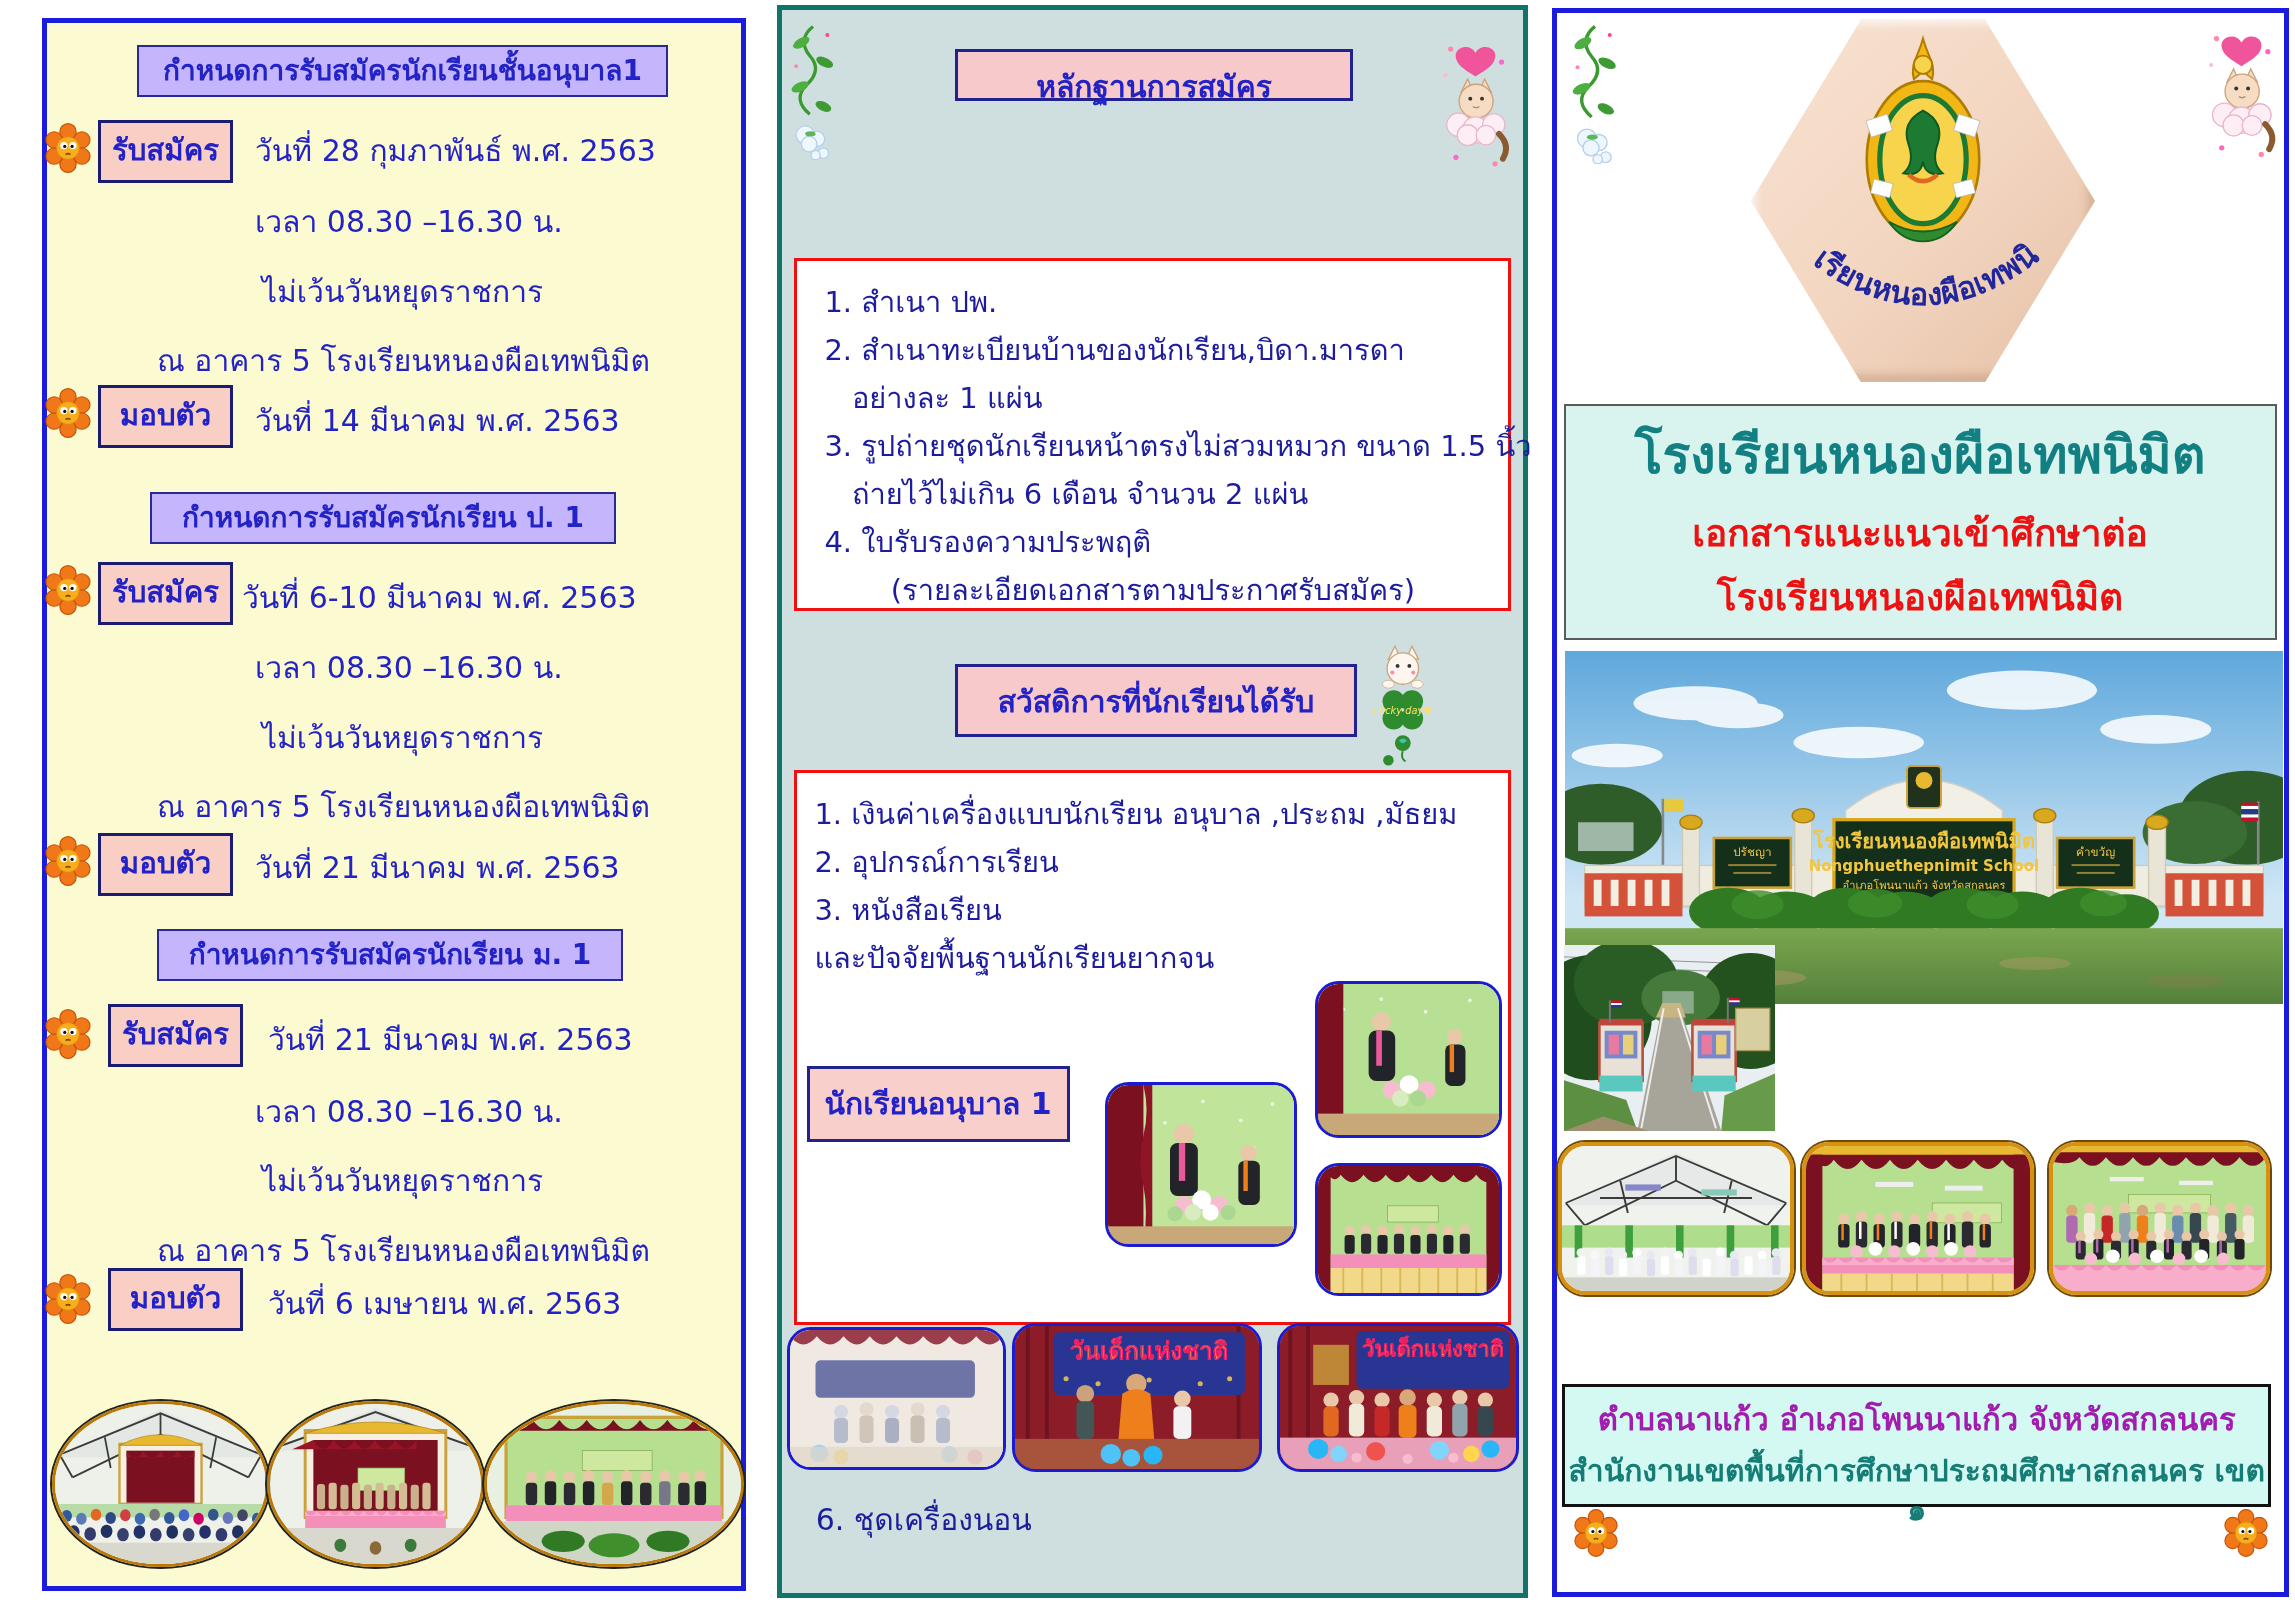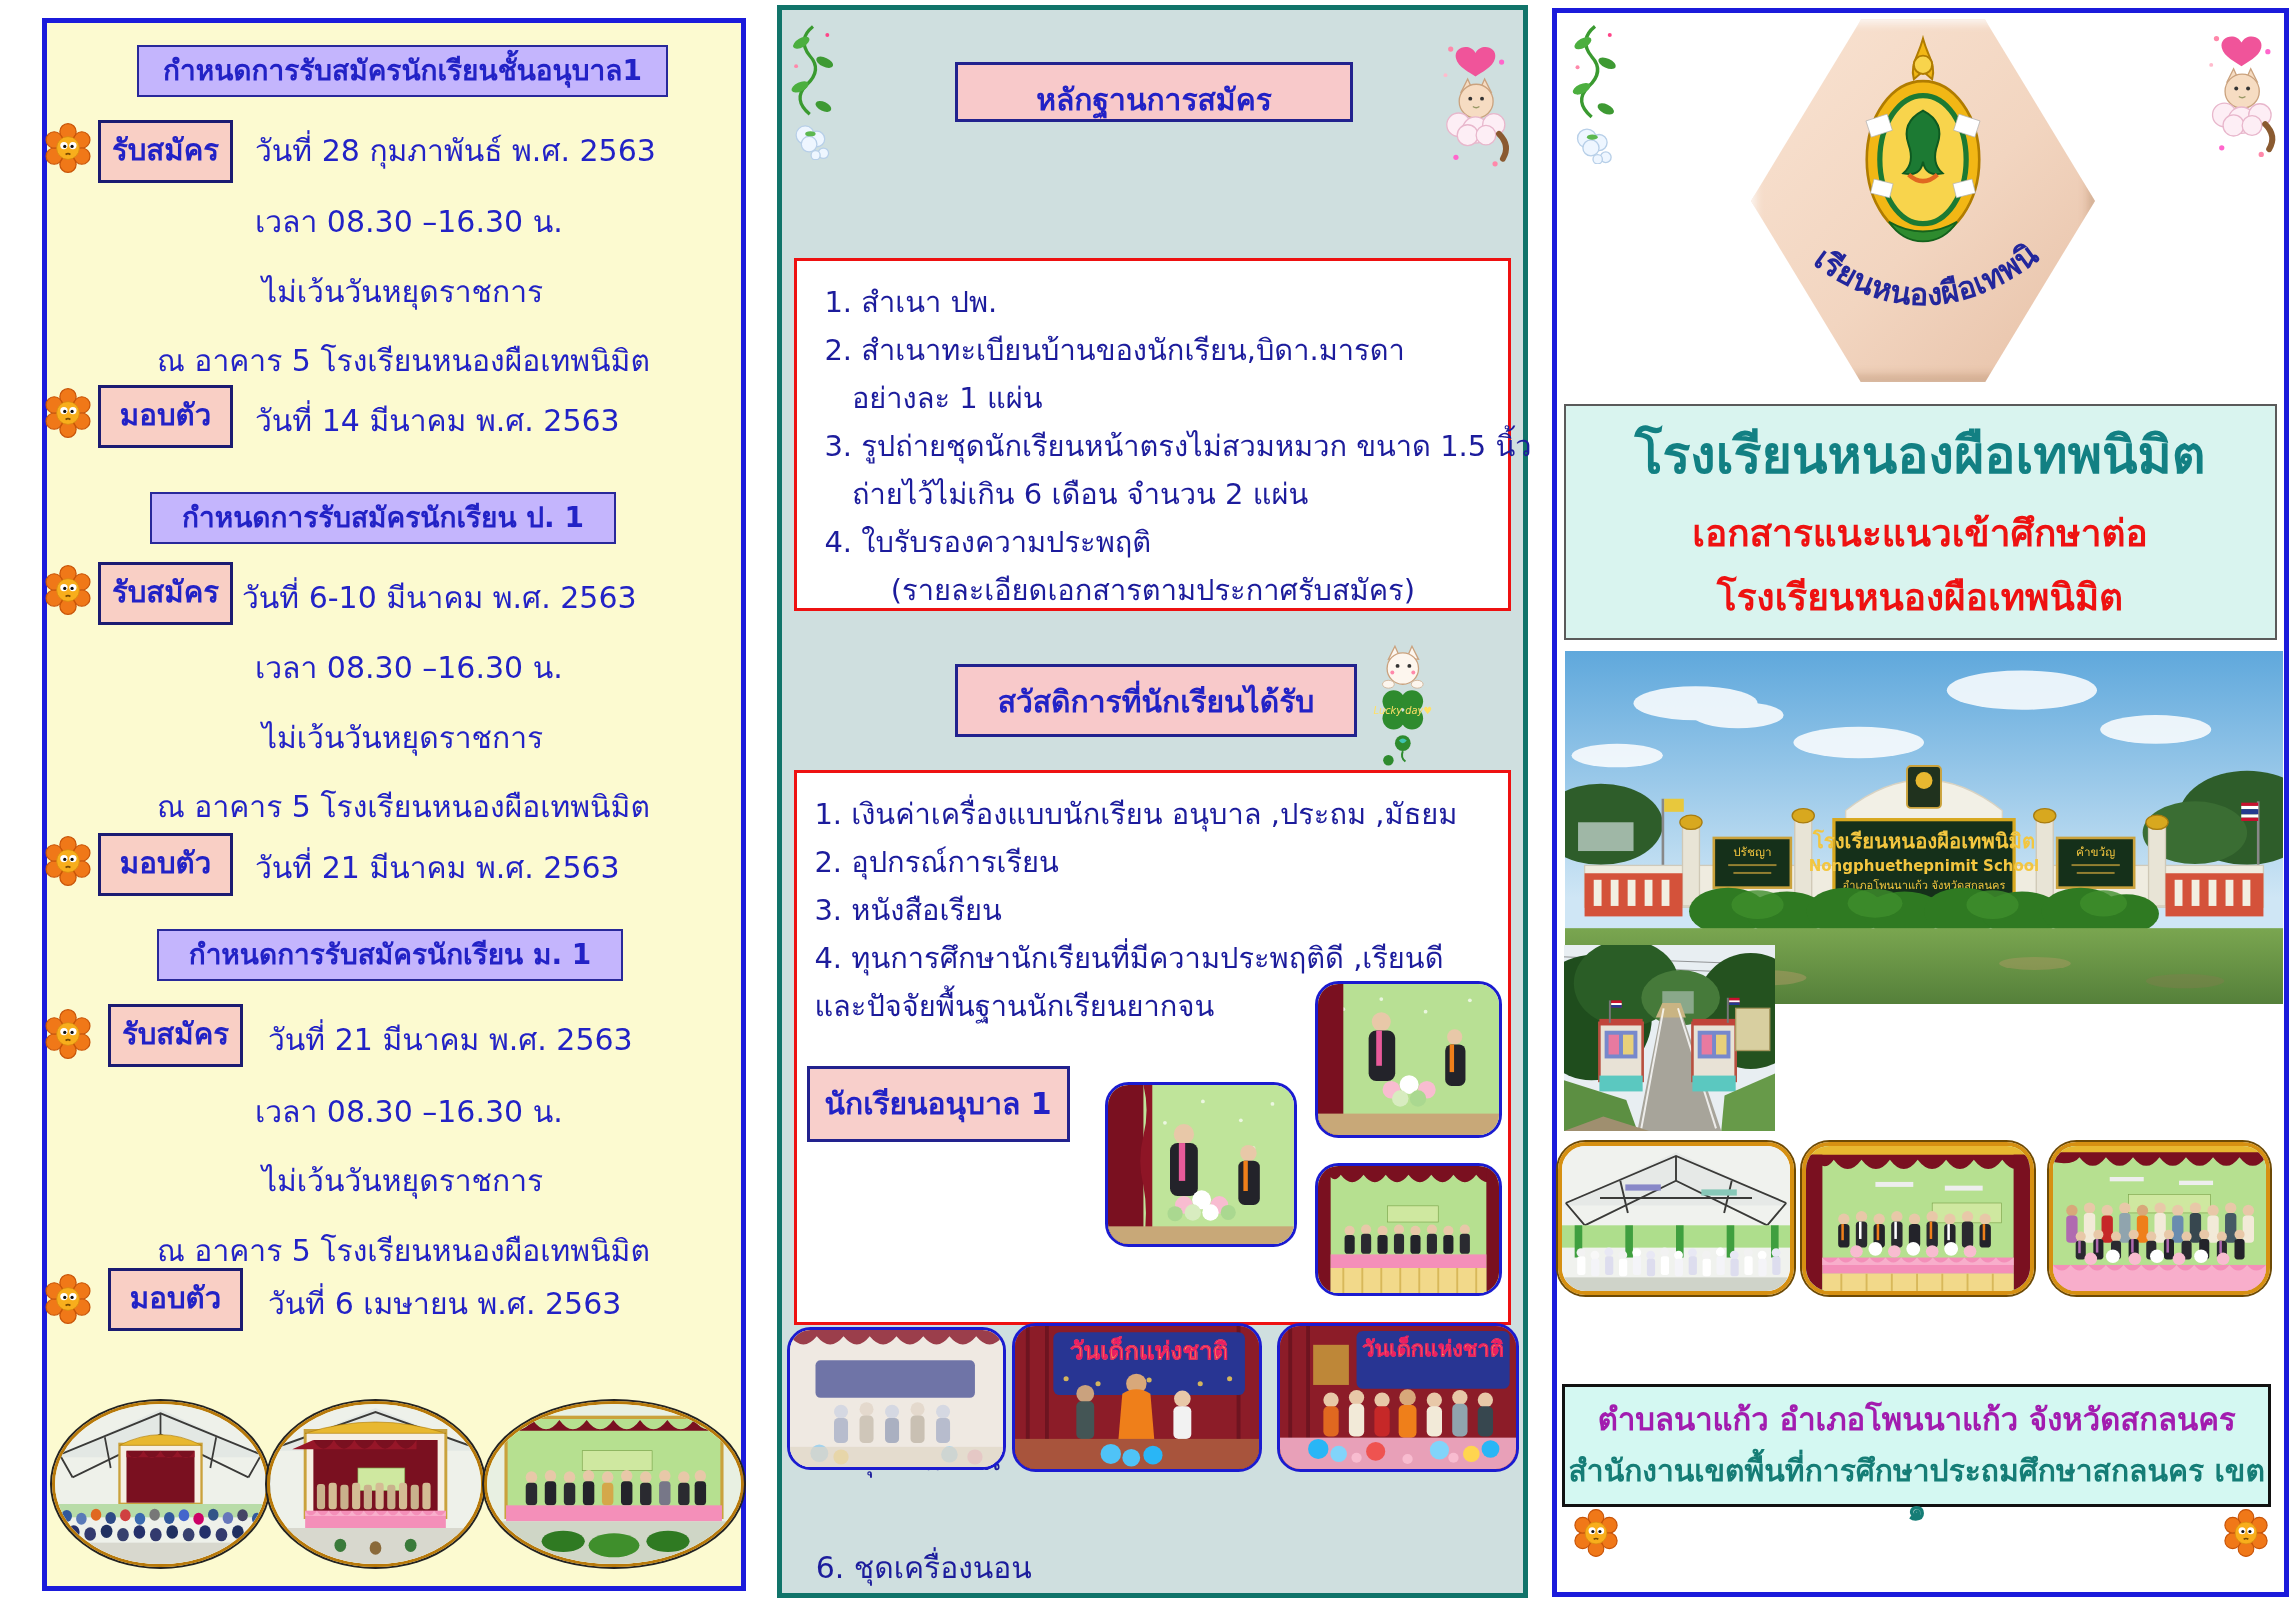--- a/index.html
+++ b/index.html
@@ -351,21 +351,21 @@
             <circle cx="88" cy="136" r="17"></circle>
             <circle cx="48" cy="152" r="16"></circle>
             <circle cx="76" cy="152" r="15"></circle>
           </g>
           <path d="M96,150 q18 18 6 38" stroke="#8a5a30" stroke-width="9" fill="none" stroke-linecap="round"></path>
           <circle cx="30" cy="186" r="4" fill="#f6c"></circle>
           <circle cx="90" cy="196" r="4" fill="#f8a"></circle>
         </svg>
     </span>
 
-    <div class="mp-head" style="left:173px;top:39px;width:398px;height:60px;margin-top:13px;">หลักฐานการสมัคร</div>
+    <div class="mp-head" style="left:173px;top:39px;width:398px;height:52px;">หลักฐานการสมัคร</div>
 
     <div class="whitebox" style="left:12.4px;top:248px;width:717px;height:353px;padding:17px 27px;">
       <div class="item">1. สำเนา ปพ.</div>
       <div class="item">2. สำเนาทะเบียนบ้านของนักเรียน,บิดา.มารดา</div>
       <div class="item indent">อย่างละ 1 แผ่น</div>
       <div class="item">3. รูปถ่ายชุดนักเรียนหน้าตรงไม่สวมหมวก ขนาด 1.5 นิ้ว</div>
       <div class="item indent">ถ่ายไว้ไม่เกิน 6 เดือน จำนวน 2 แผ่น</div>
       <div class="item">4. ใบรับรองความประพฤติ</div>
       <div class="item" style="text-align:center;white-space:normal;">(รายละเอียดเอกสารตามประกาศรับสมัคร)</div>
     </div>
@@ -397,21 +397,20 @@
           <path d="M62,150 l0,0" stroke="#4fc3f7"></path>
           <path d="M56,152 q6 -6 12 0 q-6 8 -12 0" fill="#40c4b0"></path>
         </svg>
     </span>
 
     <div class="whitebox" style="left:12.4px;top:760px;width:717px;height:555px;">
       <div style="padding:17px 17px 0 17px;">
         <div class="item">1. เงินค่าเครื่องแบบนักเรียน อนุบาล ,ประถม ,มัธยม</div>
         <div class="item">2. อุปกรณ์การเรียน</div>
         <div class="item">3. หนังสือเรียน</div>
-        <div class="item">4. ทุนการศึกษานักเรียนที่มีความประพฤติดี ,เรียนดี</div>
         <div class="item">และปัจจัยพื้นฐานนักเรียนยากจน</div>
       </div>
       <div class="pinkbox" style="left:9.2px;top:293px;width:263px;height:76px;">นักเรียนอนุบาล 1</div>
       <div class="item abs" style="left:18.3px;top:406px;font-size:30px;">5. ชุดกันเปื้อน</div>
       <div class="item abs" style="left:18.3px;top:466px;font-size:30px;">6. ชุดเครื่องนอน</div>
 
       <div class="photo bluframe" style="left:308px;top:309px;width:192px;height:165px;">
         <svg viewBox="0 0 294 252" preserveAspectRatio="none">
           <rect width="294" height="252" fill="#bfe49a"></rect>
           <g fill="#ffffff" opacity=".7">

